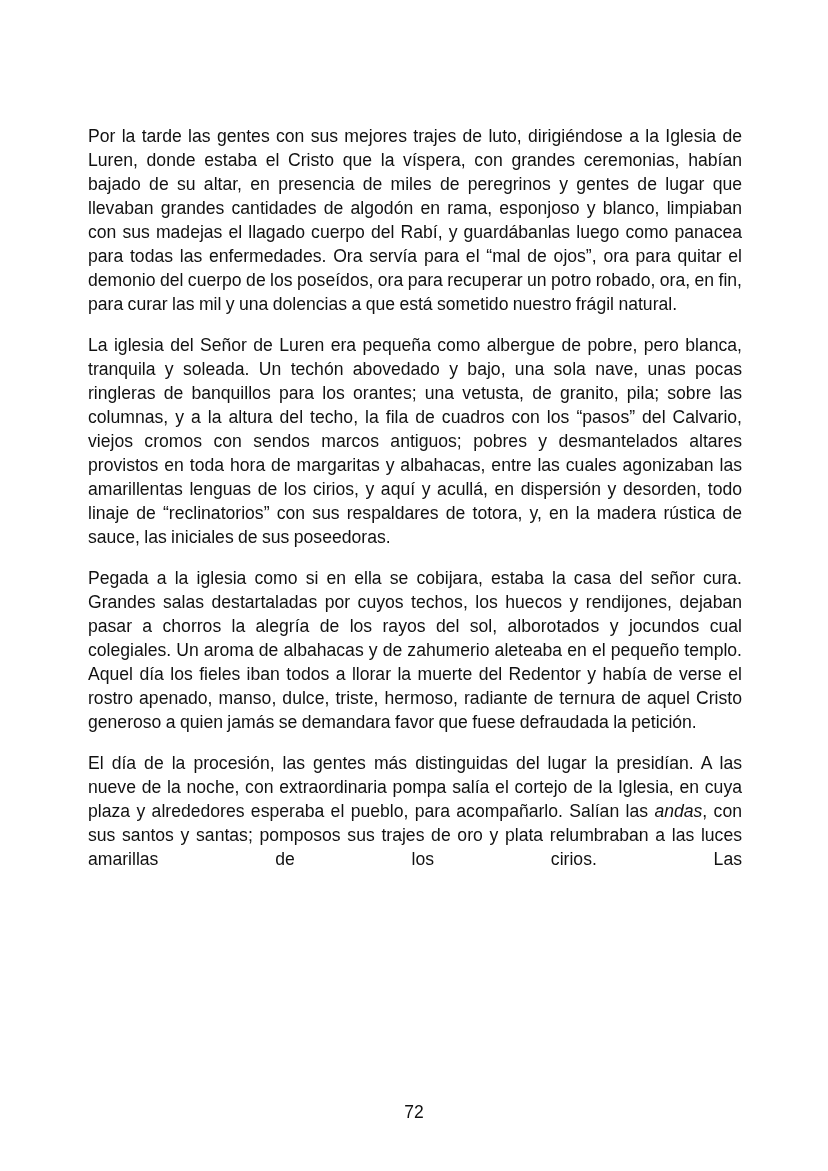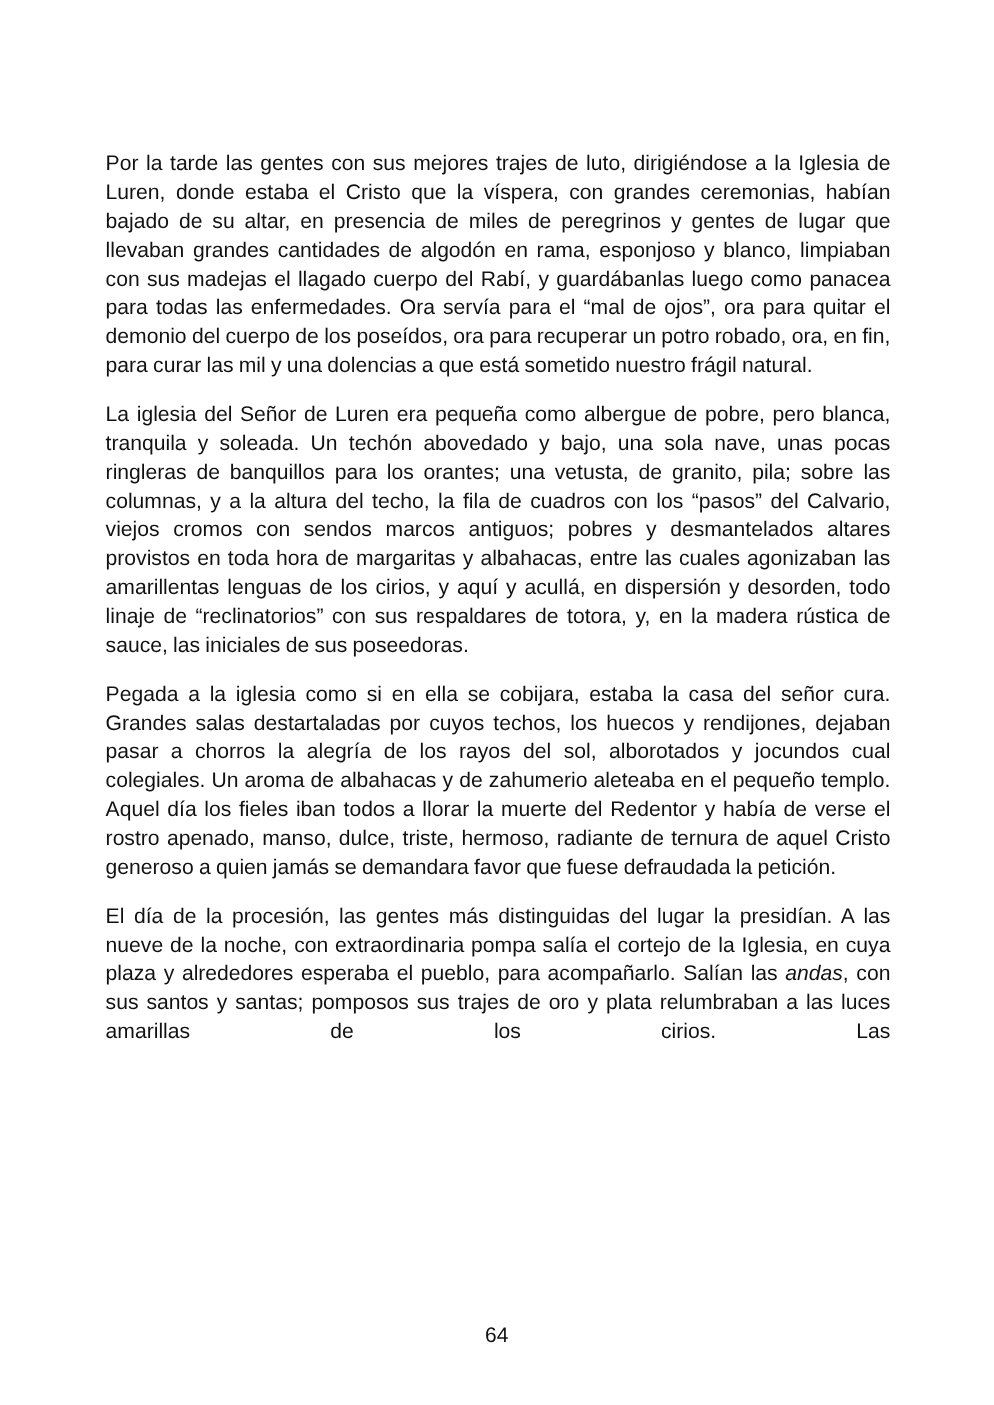--- a/index.html
+++ b/index.html
@@ -44,13 +44,13 @@
 </head>
 <body>
 
 <div class="page">
   <p class="para">Por la tarde las gentes con sus mejores trajes de luto, dirigiéndose a la Iglesia de Luren, donde estaba el Cristo que la víspera, con grandes ceremonias, habían bajado de su altar, en presencia de miles de peregrinos y gentes de lugar que llevaban grandes cantidades de algodón en rama, esponjoso y blanco, limpiaban con sus madejas el llagado cuerpo del Rabí, y guardábanlas luego como panacea para todas las enfermedades. Ora servía para el “mal de ojos”, ora para quitar el demonio del cuerpo de los poseídos, ora para recuperar un potro robado, ora, en fin, para curar las mil y una dolencias a que está sometido nuestro frágil natural.</p>
   <p class="para">La iglesia del Señor de Luren era pequeña como albergue de pobre, pero blanca, tranquila y soleada. Un techón abovedado y bajo, una sola nave, unas pocas ringleras de banquillos para los orantes; una vetusta, de granito, pila; sobre las columnas, y a la altura del techo, la fila de cuadros con los “pasos” del Calvario, viejos cromos con sendos marcos antiguos; pobres y desmantelados altares provistos en toda hora de margaritas y albahacas, entre las cuales agonizaban las amarillentas lenguas de los cirios, y aquí y acullá, en dispersión y desorden, todo linaje de “reclinatorios” con sus respaldares de totora, y, en la madera rústica de sauce, las iniciales de sus poseedoras.</p>
   <p class="para">Pegada a la iglesia como si en ella se cobijara, estaba la casa del señor cura. Grandes salas destartaladas por cuyos techos, los huecos y rendijones, dejaban pasar a chorros la alegría de los rayos del sol, alborotados y jocundos cual colegiales. Un aroma de albahacas y de zahumerio aleteaba en el pequeño templo. Aquel día los fieles iban todos a llorar la muerte del Redentor y había de verse el rostro apenado, manso, dulce, triste, hermoso, radiante de ternura de aquel Cristo generoso a quien jamás se demandara favor que fuese defraudada la petición.</p>
   <p class="para" style="text-align-last: justify;"><span>El día de la procesión, las gentes más distinguidas del lugar la presidían. A las nueve de la noche, con extraordinaria pompa salía el cortejo de la Iglesia, en cuya plaza y alrededores esperaba el pueblo, para acompañarlo. Salían las </span><em>andas</em><span>, con sus santos y santas; pomposos sus trajes de oro y plata relumbraban a las luces amarillas de los cirios. Las</span></p>
 </div>
 
-<div class="page-number">64</div>
+<div class="page-number">72</div>
 
 </body></html>

